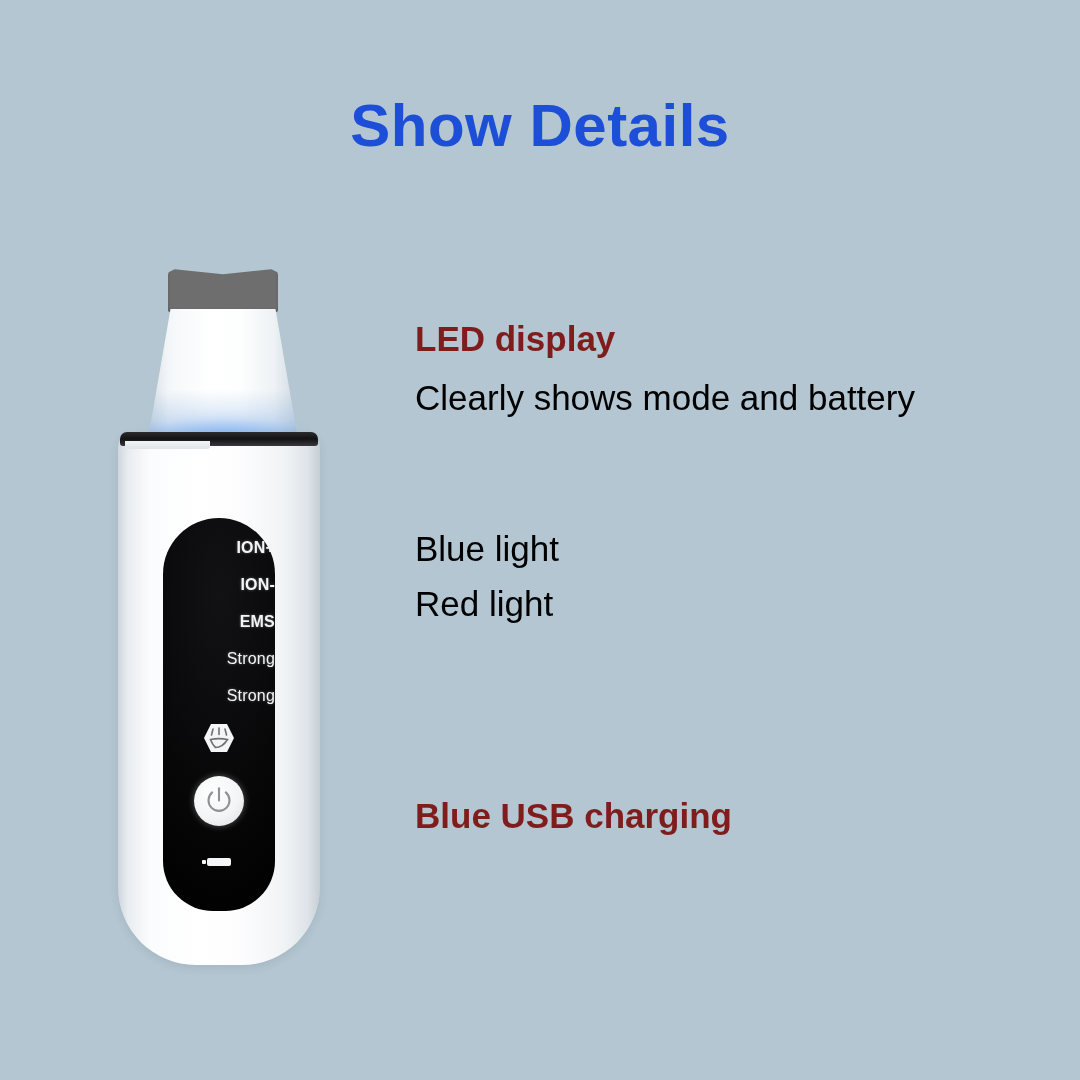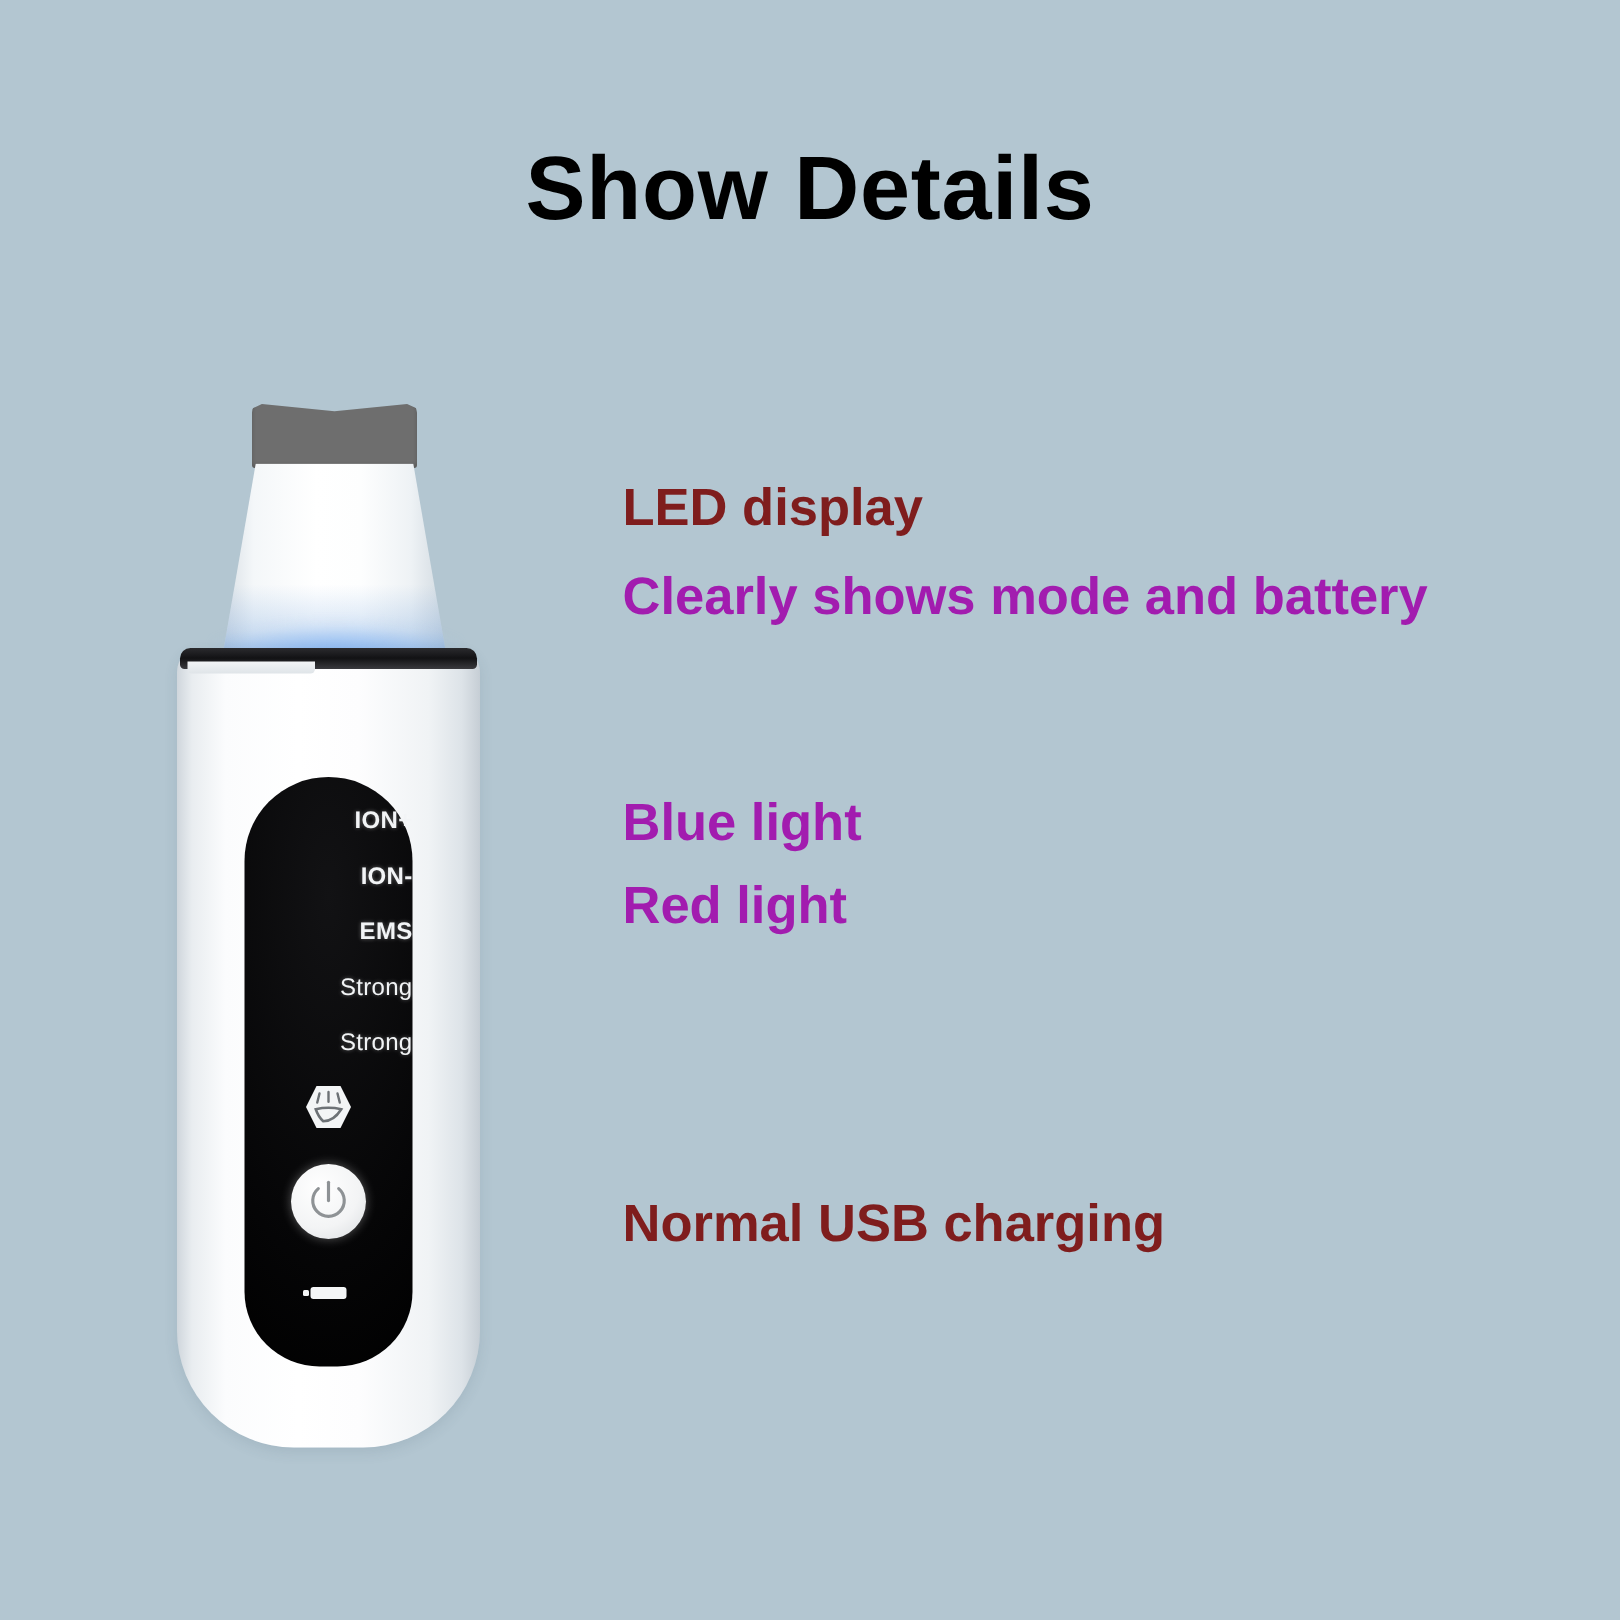--- a/index.html
+++ b/index.html
@@ -24,21 +24,21 @@
 
   
   .page-title {
     position: absolute;
     left: 0;
     top: 96px;
     width: 1080px;
     text-align: center;
     font-size: 60px;
     font-weight: bold;
-    color: #000000;
+    color: #1d4ed8;
     letter-spacing: 0.5px;
     line-height: 1;
   }
 
   
   .features {
     position: absolute;
     left: 415px;
     top: 318px;
     width: 640px;
@@ -57,22 +57,22 @@
     color: #7f1d1d;
     line-height: 1.18;
     white-space: nowrap;
     margin: 0;
   }
   .feature-lines {
     margin-top: 12px;
   }
   .feature-line {
     font-size: 35px;
-    font-weight: bold;
-    color: #a21caf;
+    font-weight: normal;
+    color: #000000;
     line-height: 1.56;
     white-space: nowrap;
   }
   .feature-block.b2 .feature-lines { margin-top: 6px; }
 
   
   #device {
     position: absolute;
     left: 100px;
     top: 255px;
@@ -299,17 +299,17 @@
     </div>
 
     <div class="feature-block b1">
       <div class="feature-lines">
         <div class="feature-line">Blue light</div>
         <div class="feature-line">Red light</div>
       </div>
     </div>
 
     <div class="feature-block b2">
-      <div class="feature-heading">Normal USB charging</div>
+      <div class="feature-heading">Blue USB charging</div>
     </div>
   </div>
 
 </div>
 
 </body></html>

